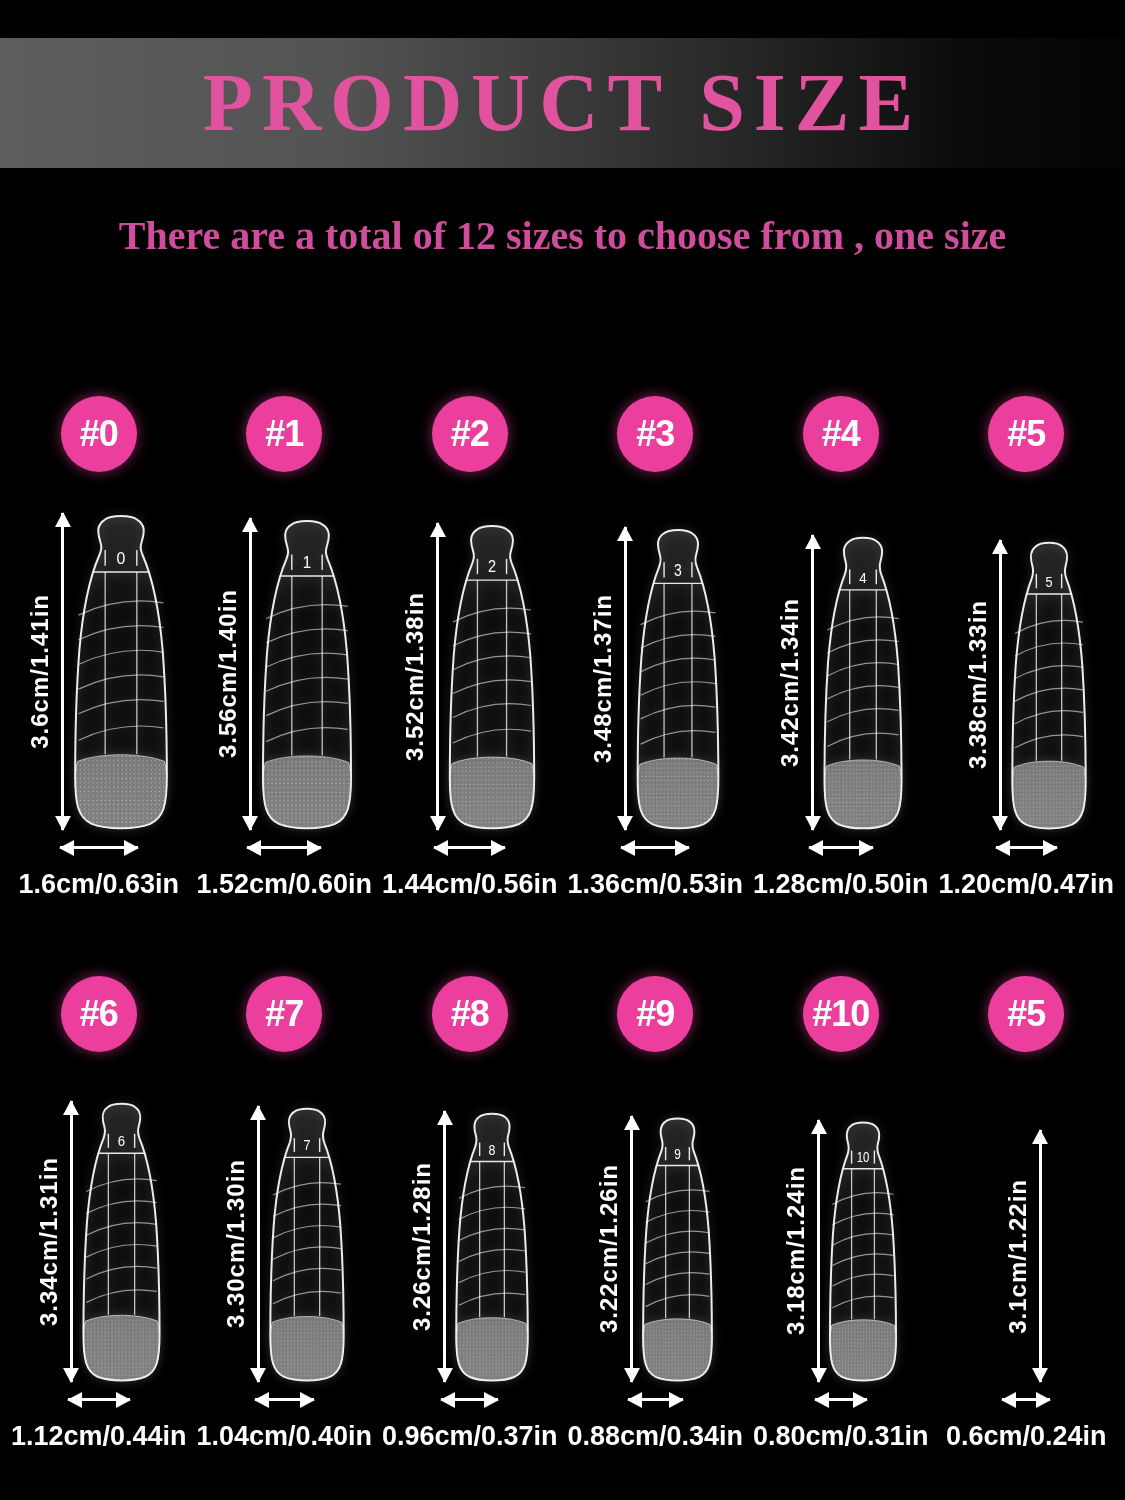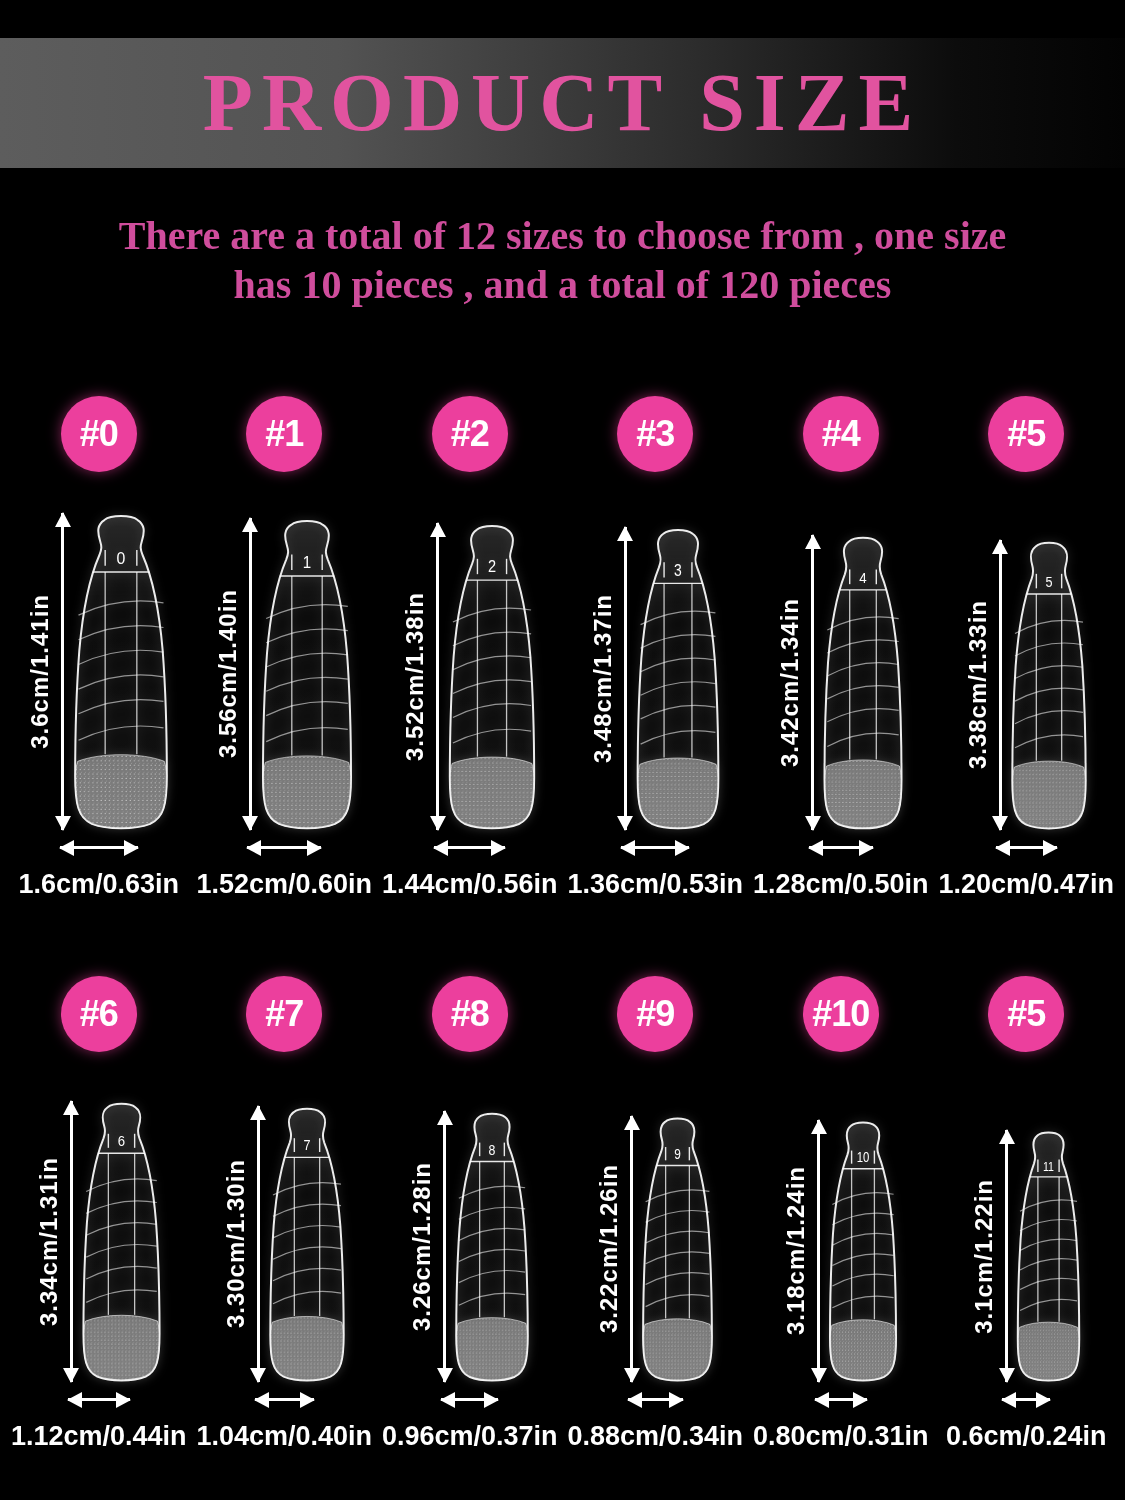--- a/index.html
+++ b/index.html
@@ -114,21 +114,20 @@
 </svg>
 
 <div class="page">
 
   <div class="header-band">
     <div class="page-title">PRODUCT SIZE</div>
   </div>
 
   <div class="subtitle">
     <div>There are a total of 12 sizes to choose from , one size</div>
-    <div>has 10 pieces , and a total of 120 pieces</div>
   </div>
 
   <section class="row row1">
 
     <div class="cell" style="--h:317px; --w:100px; --aw:78px">
       <div class="badge">
           <span>#0</span>
         </div>
       <div class="figure">
         <div class="vmeasure">
@@ -351,26 +350,20 @@
     </div>
 
     <div class="cell" style="--h:252px; --w:67px; --aw:48px">
       <div class="badge">
           <span>#5</span>
         </div>
       <div class="figure">
         <div class="vmeasure">
           <span class="vlabel">3.1cm/1.22in</span>
           <span class="varrow"></span>
-        </div>
-        <div class="nail">
-          <svg class="nail-svg" viewBox="0 0 120 360" preserveAspectRatio="none">
-              <use href="#nail-shape"></use>
-              <text class="nail-num" x="60" y="58" text-anchor="middle">11</text>
-            </svg>
         </div>
       </div>
       <span class="harrow"></span>
       <div class="wlabel">0.6cm/0.24in</div>
     </div>
 
   </section>
 </div>
 
 </body></html>

